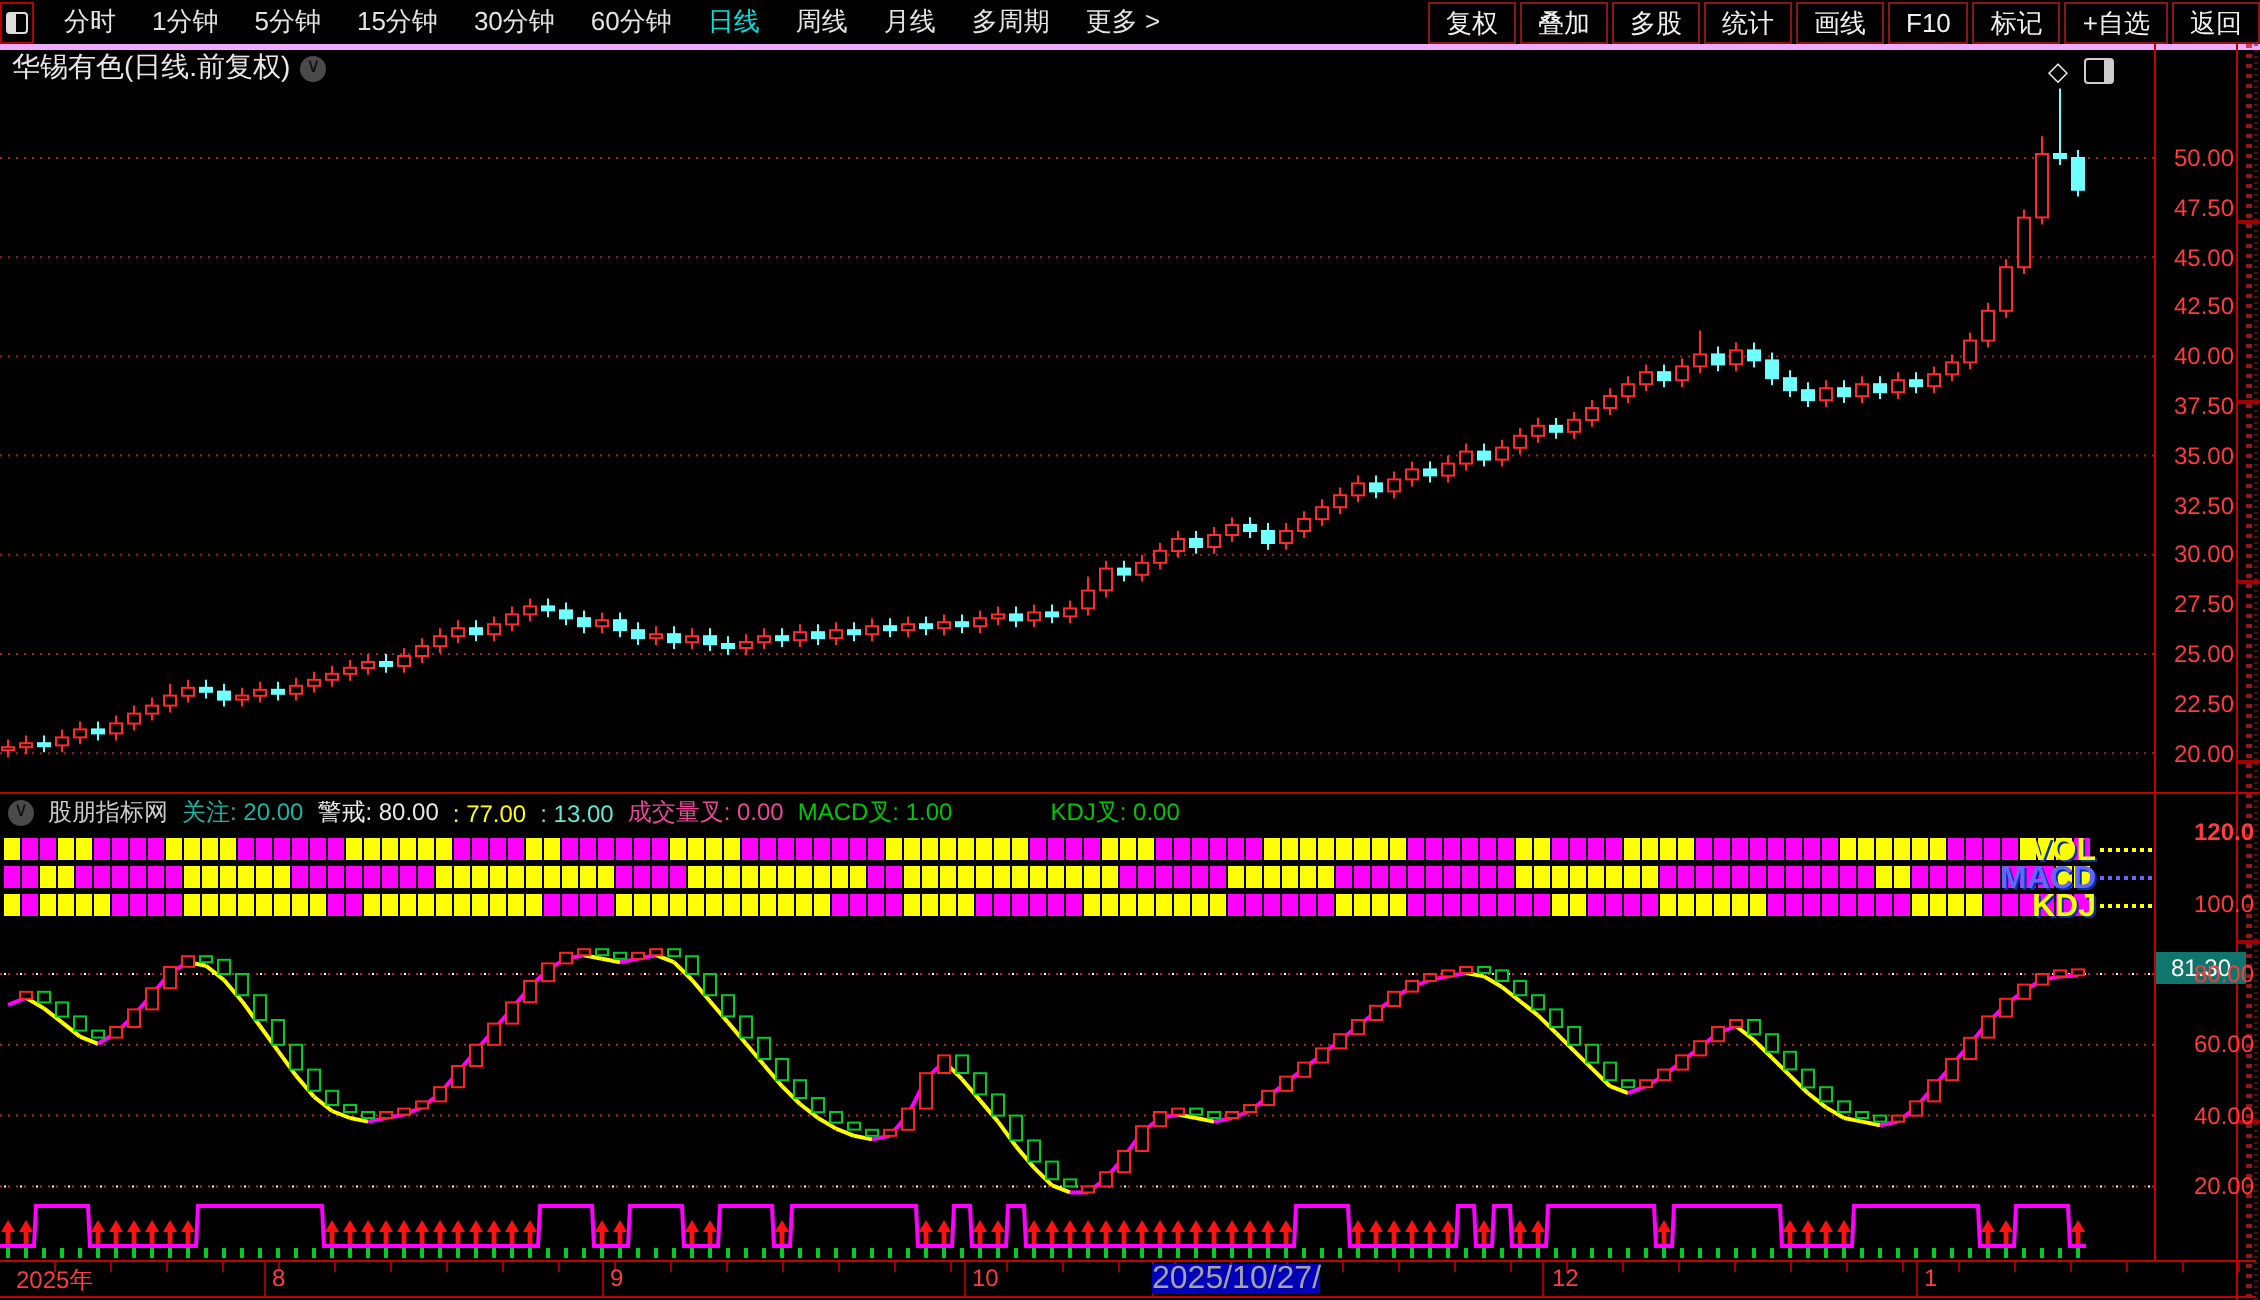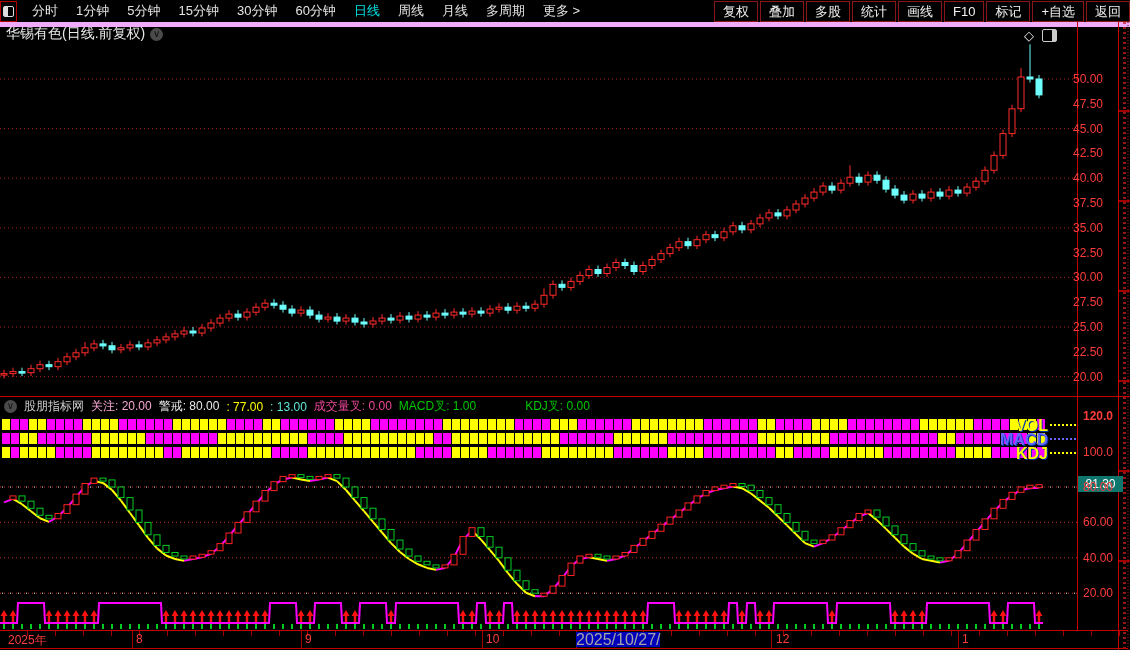--- a/index.html
+++ b/index.html
@@ -1,40 +1,40 @@
 <!DOCTYPE html>
 <html><head>
 <meta charset="utf-8">
 <style>
   html,body{margin:0;padding:0;background:#000;}
   #stage{position:relative;width:1130px;height:650px;background:#000;overflow:hidden;
          font-family:"Liberation Sans",sans-serif;-webkit-font-smoothing:none;}
   
-  #toolbar{position:absolute;left:0;top:0;width:1130px;height:22px;border-bottom:5px solid #f0abfc;
+  #toolbar{position:absolute;left:0;top:0;width:1130px;height:22px;border-bottom:3px solid #f0abfc;
            display:flex;align-items:center;font-size:13px;color:#e4e4e4;}
   #tb-left-iconbox{width:17px;height:21px;border:1px solid #b50000;box-sizing:border-box;
                    display:flex;align-items:center;justify-content:center;flex:0 0 auto;}
   .sidebar-glyph{width:11px;height:11px;border:1px solid #ddd;box-sizing:border-box;border-radius:2px;position:relative;}
   .sidebar-glyph::before{content:"";position:absolute;left:0;top:0;bottom:0;width:4px;background:#ddd;}
   #tb-periods{display:flex;gap:0;margin-left:6px;}
   .tb-item{padding:0 9px;cursor:pointer;white-space:nowrap;}
   .tb-item.active{color:#00e0e0;}
   #tb-right{margin-left:auto;display:flex;}
   .tb-btn{border:1px solid #8a1515;color:#f0f0f0;padding:1px 8px;margin-left:2px;white-space:nowrap;
           height:17px;line-height:17px;}
   #chart-title{position:absolute;left:6px;top:25px;color:#e8e8e8;font-size:14px;display:flex;align-items:center;gap:5px;z-index:5;}
   .circle-chevron{width:13px;height:13px;border-radius:50%;background:#4a4a4a;color:#111;font-size:10px;
                   line-height:11px;text-align:center;display:inline-block;}
   #main-topicons{position:absolute;left:1024px;top:28px;z-index:5;color:#ddd;display:flex;gap:8px;align-items:center;}
   .diamond-icon{font-size:13px;color:#eee;}
   .panel-icon{width:13px;height:11px;border:1px solid #ccc;border-radius:2px;position:relative;display:inline-block;}
   .panel-icon::before{content:"";position:absolute;right:0;top:0;bottom:0;width:4px;background:#ccc;}
   
   #main-axis{position:absolute;left:1077px;top:22px;width:41px;height:374px;border-left:1px solid #c40000;}
-  .ax-label{position:absolute;right:16px;color:#ff3c3c;font-size:12px;transform:translateY(-50%);white-space:nowrap;}
+  .ax-label{position:absolute;right:2px;color:#ff3c3c;font-size:12px;transform:translateY(-50%);white-space:nowrap;}
   #right-strip{position:absolute;left:1118px;top:22px;width:12px;height:628px;border-left:1px solid #c40000;
                background:
                  repeating-linear-gradient(180deg, rgba(200,30,30,.75) 0 2px, transparent 2px 5px) 4px 0/3px 100% no-repeat,
                  repeating-linear-gradient(180deg, rgba(140,20,20,.6) 0 1px, transparent 1px 3px) 8px 0/2px 100% no-repeat,
                  repeating-linear-gradient(180deg, transparent 0 88px, #a00000 88px 90px);}
   
   #lower-panel{position:absolute;left:0;top:396px;width:1130px;height:250px;border-top:1px solid #c40000;}
   #ind-header{position:absolute;left:4px;top:2px;height:15px;display:flex;align-items:center;gap:7px;
               font-size:12px;white-space:nowrap;z-index:4;}
   .row-label{position:absolute;font-size:16px;font-weight:bold;z-index:4;text-shadow:1px 1px 0 #0033aa;}
@@ -356,21 +356,21 @@
       <div class="ax-label" style="top: 305px;">25.00</div>
       <div class="ax-label" style="top: 329.8px;">22.50</div>
       <div class="ax-label" style="top: 354.6px;">20.00</div>
     </div>
   <div id="right-strip"></div>
 
   <div id="lower-panel">
     <div id="ind-header">
       <span class="circle-chevron">∨</span>
       <span style="color:#cccccc">股朋指标网</span>
-    <span style="color: #f9a8d4;">关注: 20.00</span>
+    <span style="color: #14b8a6;">关注: 20.00</span>
         <span style="color: rgb(232, 232, 232);">警戒: 80.00</span>
         <span style="color: rgb(255, 255, 0);">: 77.00</span>
         <span style="color: #5eead4;">: 13.00</span>
         <span style="color: #ec4899; text-align: center;">成交量叉: 0.00</span>
         <span style="color: rgb(0, 200, 0);">MACD叉: 1.00</span>
         <span style="color: rgb(0, 200, 0); margin-left: 42px;">KDJ叉: 0.00</span>
       </div>
     <svg id="blocks-svg" style="position:absolute;left:0;top:19px;" width="1077" height="45">
         <rect x="2" y="3" width="8" height="11" fill="#ffff00"></rect>
         <rect x="11" y="3" width="8" height="11" fill="#ff00ff"></rect>

